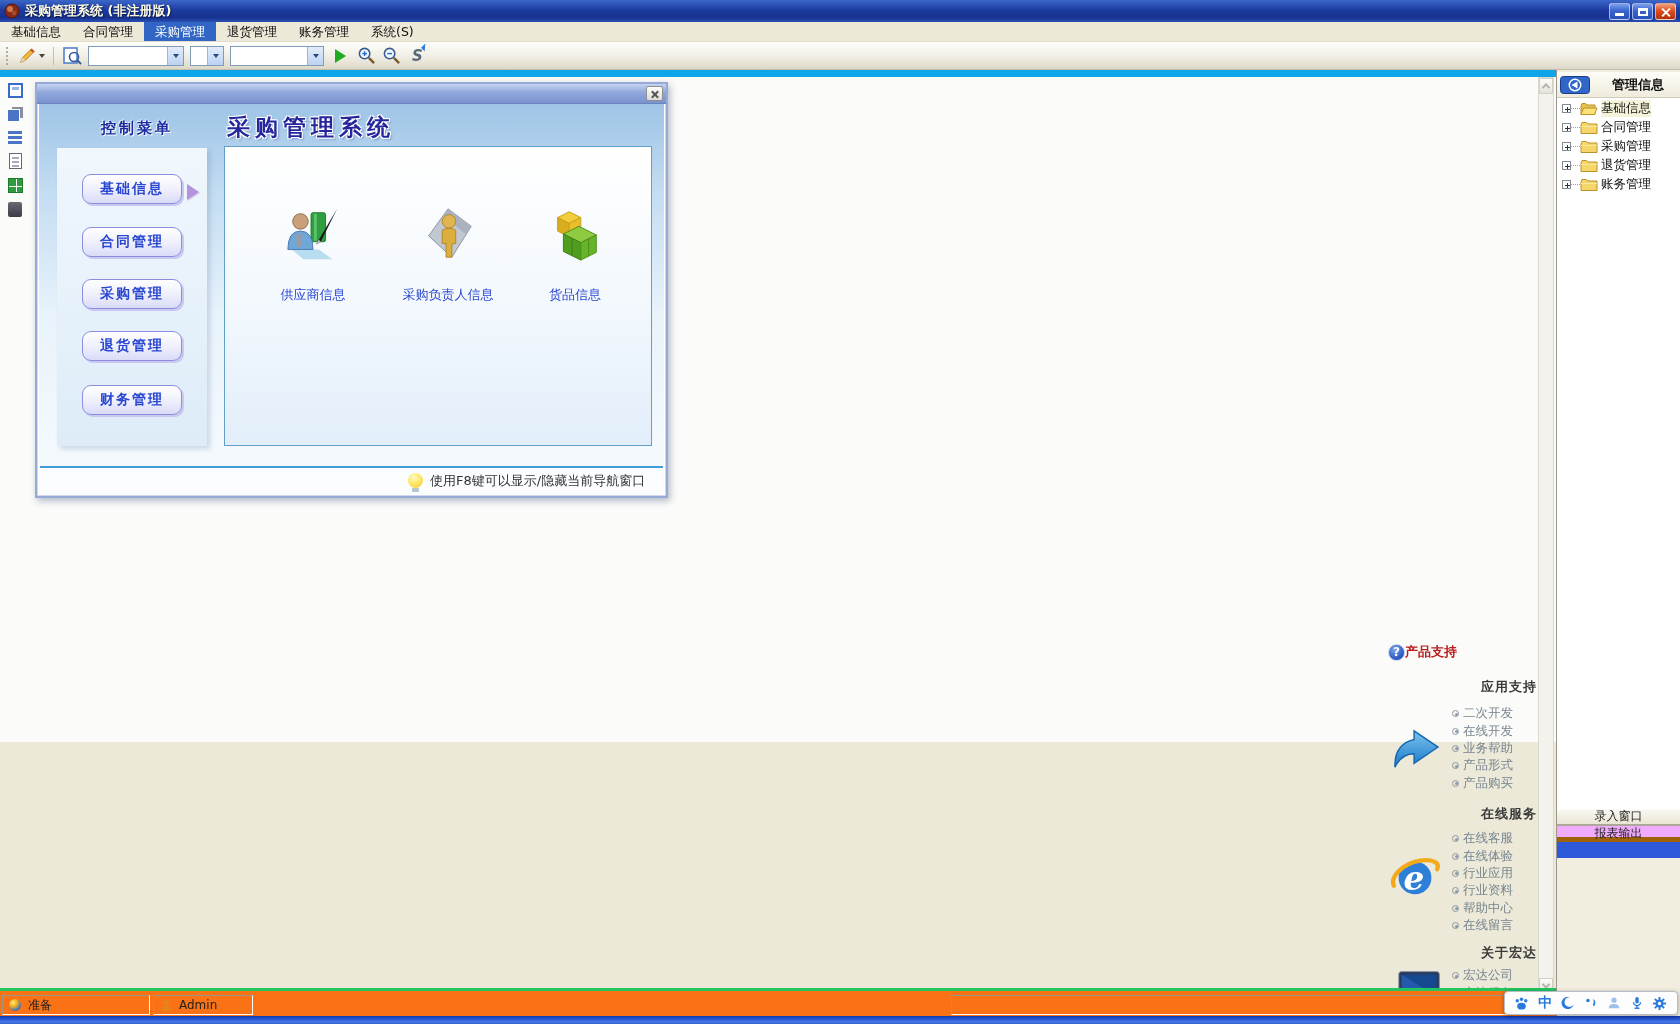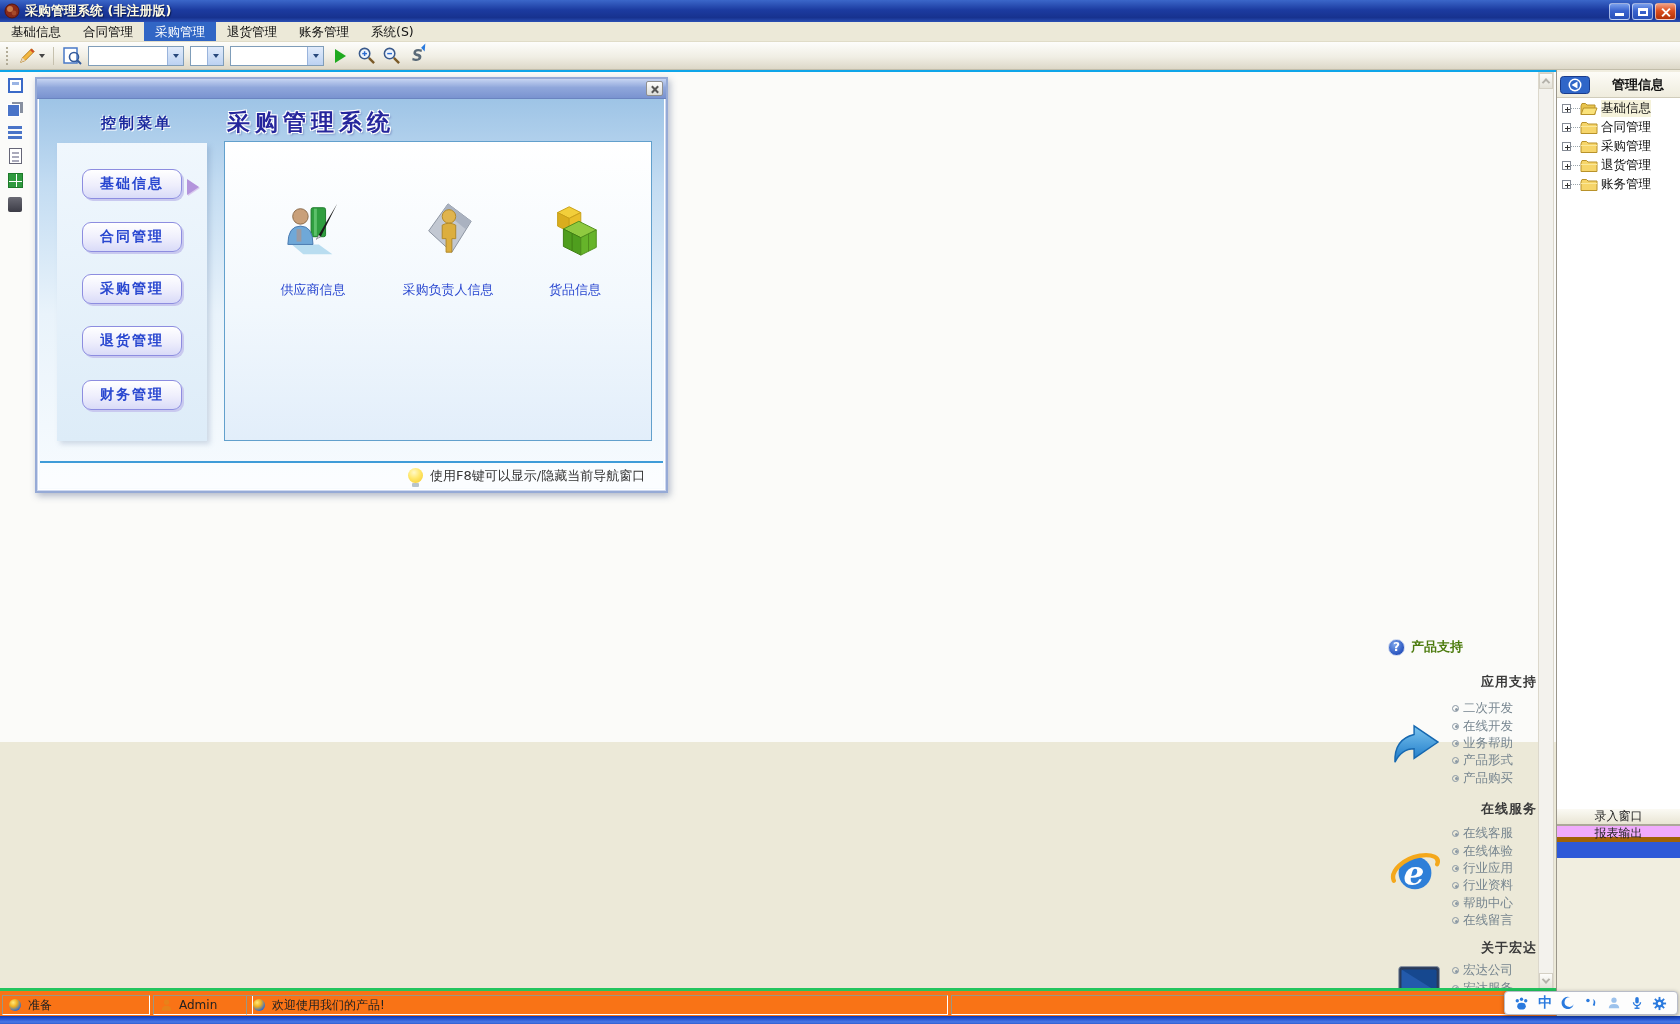--- a/index.html
+++ b/index.html
@@ -36,21 +36,21 @@
   .ddarrow { width:0; height:0; border-left:3.5px solid transparent; border-right:3.5px solid transparent; border-top:4px solid #444; margin-left:3px; }
   .tsep { width:1px; height:18px; background:#c6c1ae; margin:0 5px; }
   .combo { height:20px; background:#fff; border:1px solid #7f9db9; display:flex; align-items:center; justify-content:flex-end; margin:0 3px; }
   .combo .cbtn { width:16px; height:18px; background:linear-gradient(180deg,#e2ecfb,#bcd2f2); border-left:1px solid #9ab4dc; display:flex; align-items:center; justify-content:center; }
   .combo .cbtn i { width:0;height:0;border-left:3.5px solid transparent;border-right:3.5px solid transparent;border-top:4px solid #28487c; }
   .play { width:0; height:0; border-top:7px solid transparent; border-bottom:7px solid transparent; border-left:11px solid #1faa1f; margin:0 8px; }
   .sico { font-weight:bold; font-style:italic; font-size:15px; color:#5a6a78; position:relative; margin:0 8px; }
   .sico::after { content:""; position:absolute; right:-5px; top:-2px; width:0; height:0; border-bottom:5px solid transparent; border-left:6px solid #2a7ade; transform:rotate(-45deg); }
 
   
-  .main { position:absolute; left:0; top:70px; width:1680px; height:672px; background:#fbfbf9; border-top:2px solid #0ea5e9; }
+  .main { position:absolute; left:0; top:70px; width:1680px; height:672px; background:#fbfbf9; border-top:7px solid #0ea5e9; }
 
   
   .lstrip { position:absolute; left:3px; top:6px; width:24px; }
   .li { margin:0 auto 9px auto; }
   .ic-square { width:15px; height:15px; background:#fff; border:2px solid #3a6ac8; }
   .ic-square::after { content:""; display:block; margin:2px; height:3px; background:#9ab4e4; }
   .ic-pages { width:16px; height:15px; position:relative; }
   .ic-pages::before { content:""; position:absolute; right:0; top:0; width:11px; height:11px; background:#8890a0; }
   .ic-pages::after { content:""; position:absolute; left:0; bottom:0; width:11px; height:11px; background:#4a74c8; border:1px solid #fff; }
   .ic-rows { width:14px; }
@@ -97,21 +97,21 @@
   .hintbar { position:absolute; left:1px; right:1px; bottom:1px; height:27px; border-top:2px solid #3f9cd8;
     display:flex; align-items:center; padding-left:368px; background:rgba(255,255,255,.5); }
   .bulb { width:15px; height:15px; border-radius:50%; background:radial-gradient(circle at 40% 30%,#fff9c8 0%,#ffe76a 45%,#f4c829 100%); position:relative; flex:none; }
   .bulb::after { content:""; position:absolute; left:4px; bottom:-4px; width:7px; height:4px; background:#b8c4cc; border-radius:1px; }
   .hint-text { margin-left:7px; font-size:13px; color:#333; }
 
   
   .sup-title-row { position:absolute; left:1388px; top:566px; display:flex; align-items:center; }
   .qmark { width:17px; height:17px; border-radius:50%; background:radial-gradient(circle at 38% 32%,#7aa4ea 0%,#2a55c0 70%,#1a3a96 100%);
     color:#fff; font-weight:bold; font-size:12px; display:flex; align-items:center; justify-content:center; border:1px solid #c8d4ee; }
-  .sup-title { margin-left:6px; font-size:13px; font-weight:bold; color:#4d7c0f; }
+  .sup-title { margin-left:0; font-size:13px; font-weight:bold; color:#b91c1c; }
   .shead { position:absolute; left:1380px; width:157px; text-align:right; font-size:13px; font-weight:bold; color:#3a3a3a; letter-spacing:1px; }
   .slinks { position:absolute; left:1452px; width:100px; }
   .slink { height:17.4px; display:flex; align-items:center; font-size:12.5px; color:#76858f; white-space:nowrap; }
   .bullet { width:7px; height:7px; border:1px solid #8a98a4; border-radius:50%; display:inline-block; margin-right:4px; position:relative; flex:none; }
   .bullet::after { content:""; position:absolute; left:1.5px; top:1.5px; width:3px; height:3px; background:#8a98a4; border-radius:50%; }
 
   
   .rpanel { position:absolute; left:1556px; top:70px; width:124px; height:946px; background:#f1eee0; border-left:1px solid #9a968a; }
   .rp-head { position:absolute; left:0; top:2px; width:100%; height:26px; background:linear-gradient(180deg,#fdfcf7,#efecdd); border-bottom:1px solid #d0ccba; display:flex; align-items:center; }
   .rp-title { flex:1; text-align:center; font-size:13px; font-weight:bold; color:#111; padding-left:6px; }
@@ -474,24 +474,20 @@
     <span class="sphere"></span>
     <span>准备</span>
   </div>
   <div class="sb-panel" style="left:153px;width:100px">
     <svg width="13" height="14" viewBox="0 0 16 16" style="margin-right:6px">
       <circle cx="8" cy="4.5" r="3.2" fill="#e8821a"></circle>
       <path d="M2,15 Q2,9 8,9 Q14,9 14,15 Z" fill="#e8821a"></path>
     </svg>
     <span>Admin</span>
   </div>
-  <div class="sb-panel" style="left:246px;width:702px">
-    <span class="sphere"></span>
-    <span>欢迎使用我们的产品!</span>
-  </div>
   <div class="sb-panel" style="left:951px;width:600px"></div>
 </div>
 
 <div class="imebar">
   <svg width="15" height="15" viewBox="0 0 16 16" fill="#2a7ade">
     <circle cx="3.5" cy="5" r="1.8"></circle>
       <circle cx="8" cy="3.4" r="1.8"></circle>
       <circle cx="12.5" cy="5" r="1.8"></circle>
     <ellipse cx="8" cy="10.8" rx="4.6" ry="3.6"></ellipse>
   </svg>

